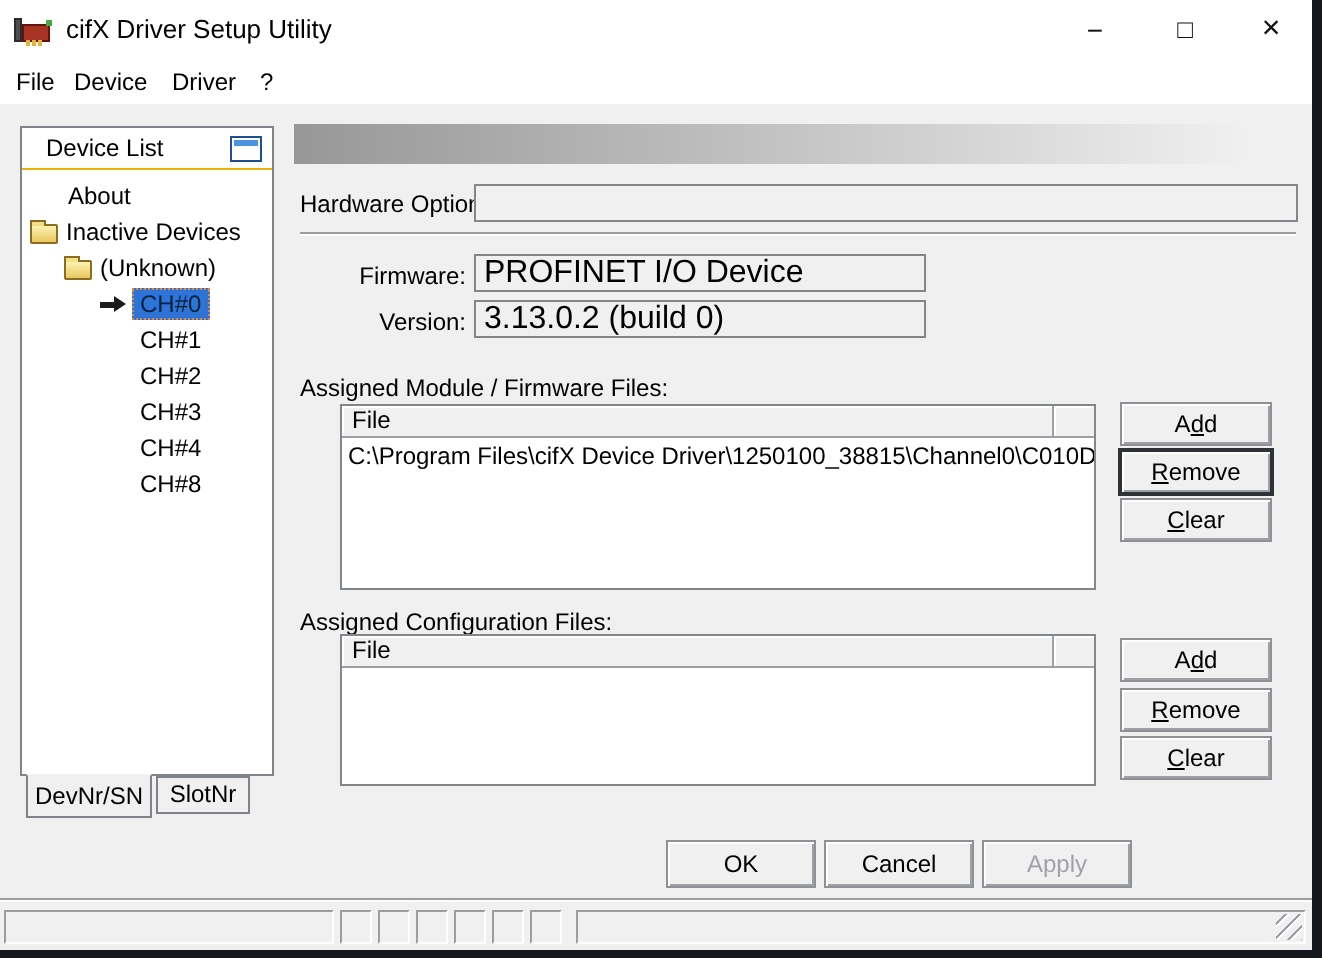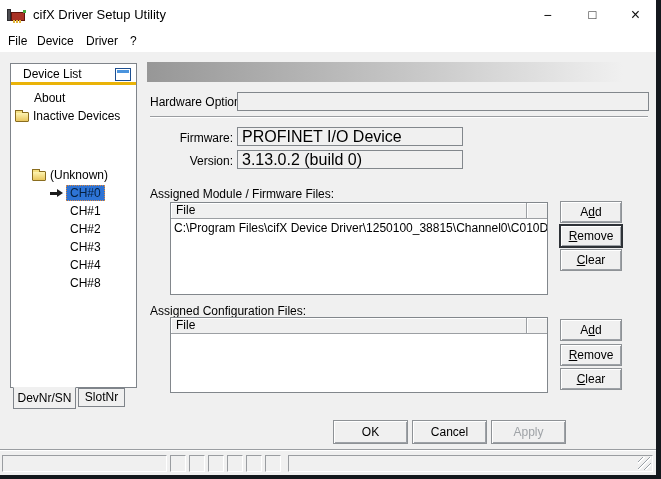--- a/index.html
+++ b/index.html
@@ -23,29 +23,29 @@
   .win-btn { position:absolute; top:0; width:45px; height:30px; text-align:center; line-height:30px; font-size:14px; color:#111; }
   .win-min { left:525px; } .win-max { left:570px; font-size:13px; } .win-close { left:613px; font-size:16px; }
 
   
   .menubar { position:absolute; left:0; top:30px; width:656px; height:22px; background:#ffffff; }
   .menu-item { position:absolute; top:0; height:22px; line-height:22px; font-size:12px; padding:0 4px; color:#000; }
   .m0{left:4px} .m1{left:33px} .m2{left:82px} .m3{left:126px}
 
   
   .sidebar { position:absolute; left:10px; top:63px; width:127px; height:325px; background:#fff; border:1px solid #7f848a; }
-  .sidebar-header { position:relative; height:21px; border-bottom:3px solid #eab308; background:#fff; }
+  .sidebar-header { position:relative; height:21px; border-bottom:1px solid #eab308; background:#fff; }
   .sidebar-header-label { position:absolute; left:12px; top:0; line-height:20px; font-size:12px; }
   .winlist-icon { position:absolute; right:5px; top:4px; width:16px; height:13px; background:#fff; border:1px solid #1d4f91; }
   .winlist-icon::before { content:""; position:absolute; left:1px; top:1px; right:1px; height:3px; background:#4b94dd; }
   .tree { padding-top:4px; }
   .tree-item { position:relative; height:18px; line-height:18px; font-size:12px; display:flex; align-items:center; white-space:nowrap; }
   .ti-about   { padding-left:23px; }
   .ti-lvl0    { padding-left:4px;text-align:center; }
-  .ti-lvl1    { padding-left:21px;margin-top:41px; }
+  .ti-lvl1    { padding-left:21px; }
   .ti-ch0     { padding-left:38px; }
   .ti-lvl2    { padding-left:59px; }
   .folder-icon { position:relative; width:14px; height:10px; margin-right:4px; margin-top:1px;
     background:linear-gradient(#fdf3b0,#e9c75e); border:1px solid #8a6d1f; border-radius:1px; flex:0 0 14px;}
   .folder-icon::before { content:""; position:absolute; left:-1px; top:-3px; width:6px; height:2px;
     background:#f4e084; border:1px solid #8a6d1f; border-bottom:none; }
   .tree-arrow { position:relative; width:15px; height:12px; margin-right:2px; flex:0 0 15px; }
   .tree-arrow::before { content:""; position:absolute; left:1px; top:5px; width:7px; height:3px; background:#1b1b1b; }
   .tree-arrow::after  { content:""; position:absolute; left:8px; top:2px; width:0; height:0;
     border-left:6px solid #1b1b1b; border-top:4px solid transparent; border-bottom:4px solid transparent; }
@@ -79,21 +79,21 @@
   .list-header { display:flex; height:16px; background:#f0f0f0; }
   .col-file { flex:1; font-size:12px; line-height:15px; padding-left:5px;
     border-right:1px solid #9c9fa3; border-bottom:1px solid #9c9fa3; box-shadow:inset 1px 1px 0 #fff; }
   .col-extra { width:20px; border-bottom:1px solid #9c9fa3; box-shadow:inset 1px 1px 0 #fff; }
   .list-row { font-size:12px; line-height:15px; padding:2px 0 0 3px; white-space:nowrap; overflow:hidden; }
 
   
   .btn { position:absolute; background:#f0f0f0; border:1px solid #8e9296;
     box-shadow:inset 1px 1px 0 #ffffff, inset -1px -1px 0 #9da1a6;
     font-size:12px; text-align:center; }
-  .side-btn { left:560px; width:62px; height:22px; line-height:20px; }
+  .side-btn { left:560px; width:76px; height:22px; line-height:20px; }
   .b-add1{top:201px} .b-rem1{top:225px} .b-clr1{top:249px}
   .b-add2{top:319px} .b-rem2{top:344px} .b-clr2{top:368px}
   .btn-default { border:1px solid #2e3237; box-shadow:inset 1px 1px 0 #ffffff, inset -1px -1px 0 #9da1a6, 0 0 0 1px #2e3237; }
   .dlg-btn { top:420px; width:75px; height:24px; line-height:22px; }
   .b-ok{left:333px} .b-cancel{left:412px} .b-apply{left:491px} .b-help{left:573px}
   .btn-disabled { color:#9fa3a7; }
   .accel { text-decoration:underline; }
 
   
   .groove { position:absolute; left:0; top:449px; width:656px; height:2px;

